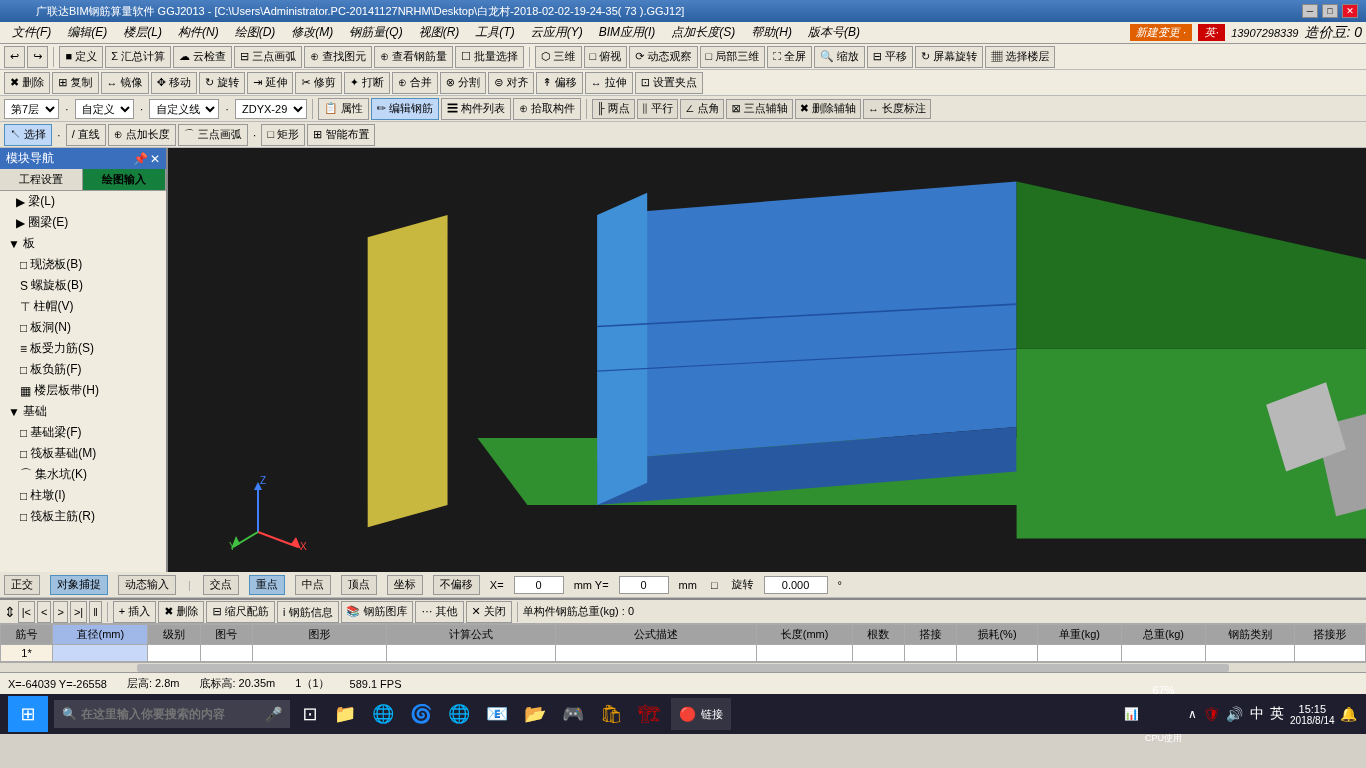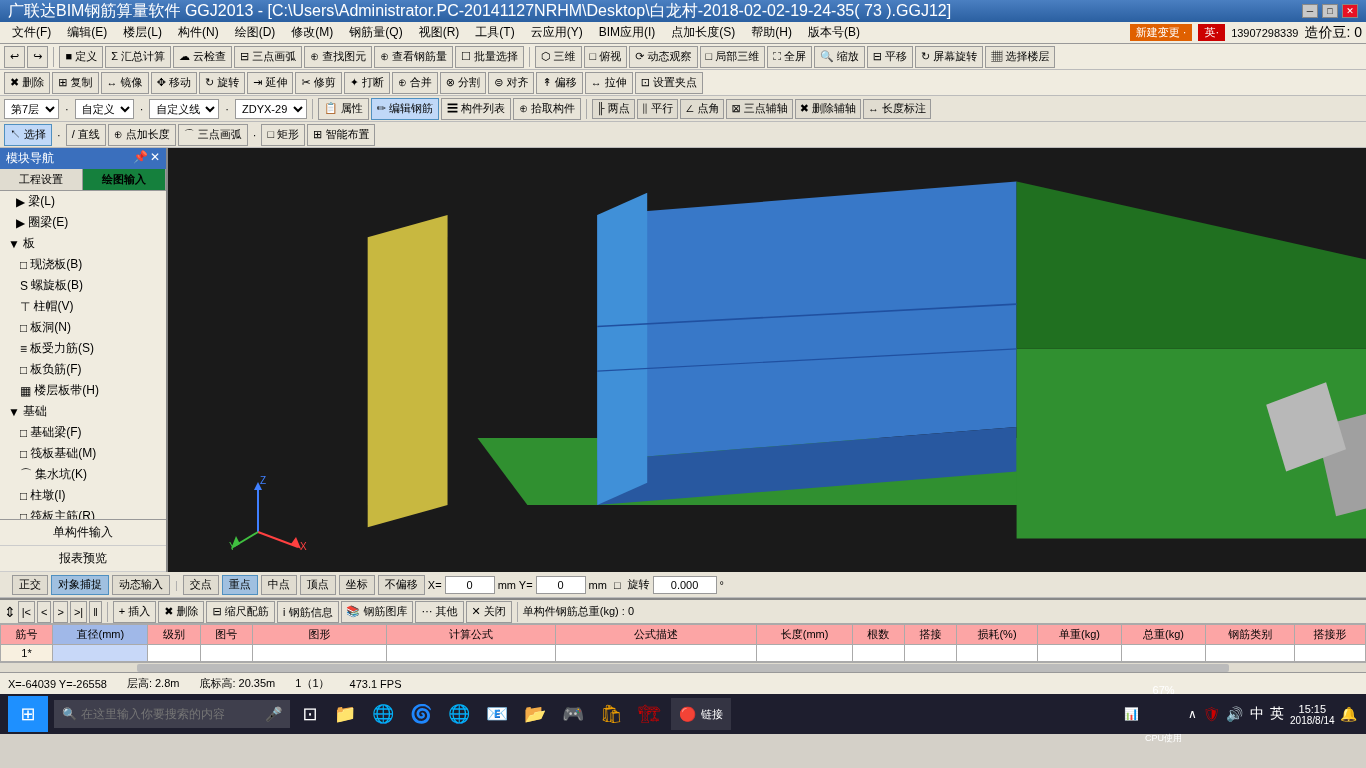--- a/index.html
+++ b/index.html
@@ -28,20 +28,21 @@
 
     
     #menubar {
       height: 22px;
       background: #f0ece0;
       display: flex;
       align-items: center;
       padding: 0 4px;
       border-bottom: 1px solid #999;
       font-size: 12px;
+      font-style: italic;
     }
     .menu-item {
       padding: 2px 8px;
       cursor: pointer;
       white-space: nowrap;
     }
 
     
     #toolbar1, #toolbar2, #toolbar3 {
       height: 26px;
@@ -81,21 +82,21 @@
       flex-direction: column;
       flex-shrink: 0;
     }
     #sidebar-header {
       background: #3a6fbd;
       color: white;
       padding: 2px 6px;
       font-size: 12px;
       display: flex;
       justify-content: space-between;
-      align-items: flex-start;
+      align-items: center;
     }
     #sidebar-tabs {
       display: flex;
       border-bottom: 1px solid #999;
     }
     .sidebar-tab {
       flex: 1;
       text-align: center;
       padding: 3px 2px;
       font-size: 11px;
@@ -162,21 +163,21 @@
       padding: 0 4px;
       gap: 2px;
       font-size: 11px;
     }
     #data-table {
       width: 100%;
       font-size: 11px;
       border-collapse: collapse;
     }
     #data-table th {
-      background: #fca5a5;
+      background: #a3a3a3;
       border: 1px solid #aaa;
       padding: 2px 4px;
       font-weight: normal;
       text-align: center;
       white-space: nowrap;
     }
     #data-table td {
       border: 1px solid #aaa;
       padding: 2px 4px;
       text-align: center;
@@ -197,22 +198,22 @@
       font-size: 11px;
     }
 
     
     #snap-toolbar {
       height: 26px;
       background: #e8e4d8;
       border-bottom: 1px solid #bbb;
       display: flex;
       align-items: center;
-      padding: 0 12px;
-      gap: 3px;
+      padding: 0 4px;
+      gap: 10px;
       font-size: 11px;
     }
     .snap-btn {
       padding: 1px 6px;
       background: #e0dcd0;
       border: 1px solid #999;
       cursor: pointer;
       font-size: 11px;
       height: 20px;
     }
@@ -289,21 +290,21 @@
 
     
     ::-webkit-scrollbar { width: 8px; height: 8px; }
     ::-webkit-scrollbar-track { background: #e0dcd0; }
     ::-webkit-scrollbar-thumb { background: #aaa; }
   </style>
 </head>
 <body>
 
 <div id="titlebar">
-  <span style="font-size:16px;">广联达BIM钢筋算量软件 GGJ2013 - [C:\Users\Administrator.PC-20141127NRHM\Desktop\白龙村-2018-02-02-19-24-35( 73 ).GGJ12]</span>
+  <span style="font-size:11px;margin-left:28px;">广联达BIM钢筋算量软件 GGJ2013 - [C:\Users\Administrator.PC-20141127NRHM\Desktop\白龙村-2018-02-02-19-24-35( 73 ).GGJ12]</span>
   <div id="titlebar-controls">
     <div class="title-btn">─</div>
     <div class="title-btn">□</div>
     <div class="title-btn" style="background:#e81123;color:white;">✕</div>
   </div>
 </div>
 
 <div id="menubar">
   <span class="menu-item">文件(F)</span>
   <span class="menu-item">编辑(E)</span>
@@ -484,24 +485,20 @@
       <div class="tree-item tree-indent1">
         <span>□</span>
         <span>柱墩(I)</span>
       </div>
       <div class="tree-item tree-indent1">
         <span>□</span>
         <span>筏板主筋(R)</span>
       </div>
 
     </div>
-    <div id="sidebar-bottom">
-      <div class="sidebar-bottom-btn">单构件输入</div>
-      <div class="sidebar-bottom-btn">报表预览</div>
-    </div>
   </div>
 
   <div id="viewport">
 
     <div id="scene-3d">
       
       
       <svg width="100%" height="100%" viewBox="0 0 1200 380" preserveAspectRatio="none">
 
         <polygon points="200,80 280,60 280,320 200,340" fill="#c8b840"></polygon>
@@ -632,30 +629,30 @@
   <div style="height:10px; background:#e0dcd0; border-top:1px solid #aaa; position:relative;">
     <div style="width:80%; height:8px; background:#bbb; position:absolute; left:10%; top:1px; border-radius:2px;"></div>
   </div>
 </div>
 
 <div id="statusbar">
   <span>X=-64039  Y=-26558</span>
   <span>层高: 2.8m</span>
   <span>底标高: 20.35m</span>
   <span>1（1）</span>
-  <span>473.1 FPS</span>
+  <span>589.1 FPS</span>
 </div>
 
 <div style="height:40px; background:#1e1e2e; display:flex; align-items:center; padding:0 8px; gap:6px; width:100%;">
 
   <div style="width:40px;height:36px;background:#1e90ff;display:flex;align-items:center;justify-content:center;cursor:pointer;font-size:18px;color:white;">⊞</div>
 
   <div style="display:flex;align-items:center;background:rgba(255,255,255,0.15);height:28px;padding:0 8px;gap:4px;">
     <span style="color:white;font-size:12px;">🔍</span>
-    <input type="text" style="background: transparent; border: none; color: #84cc16; font-size: 12px; width: 180px; outline: none;" placeholder="在这里输入你要搜索的内容">
+    <input type="text" style="background: transparent; border: none; color: #84cc16; font-size: 12px; width: 180px; outline: none; font-weight: bold;" placeholder="在这里输入你要搜索的内容">
     <span style="color:white;font-size:14px;">🎤</span>
   </div>
 
   <div style="color:white;font-size:18px;cursor:pointer;padding:0 6px;">⊡</div>
 
   <div style="width:32px;height:32px;display:flex;align-items:center;justify-content:center;font-size:18px;cursor:pointer;">📁</div>
   <div style="width:32px;height:32px;display:flex;align-items:center;justify-content:center;font-size:18px;cursor:pointer;color:#00a0e8;">🌐</div>
   <div style="width:32px;height:32px;display:flex;align-items:center;justify-content:center;font-size:18px;cursor:pointer;color:#0078d7;">🌀</div>
   <div style="width:32px;height:32px;display:flex;align-items:center;justify-content:center;font-size:18px;cursor:pointer;color:#e06000;">🌐</div>
   <div style="width:32px;height:32px;display:flex;align-items:center;justify-content:center;font-size:18px;cursor:pointer;">📧</div>

